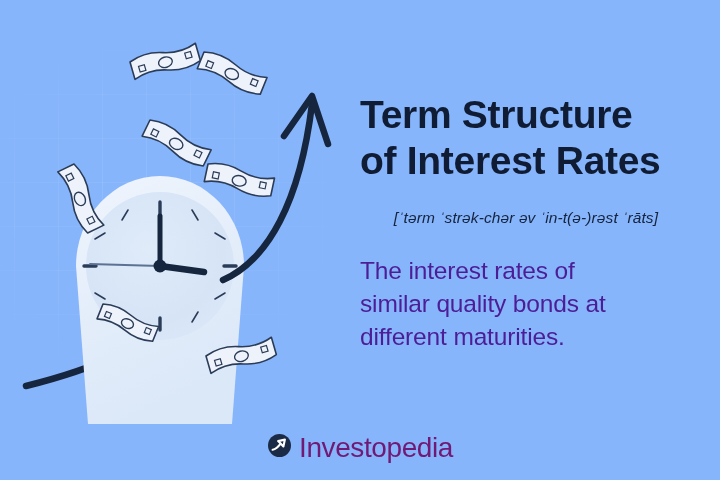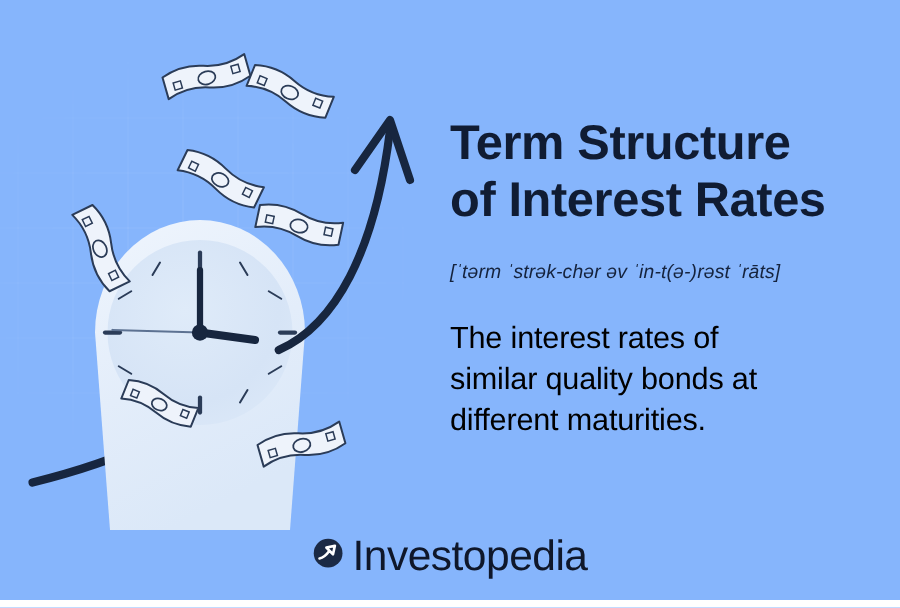--- a/index.html
+++ b/index.html
@@ -63,24 +63,25 @@
   }
 
   #pronunciation {
     color: #15233d;
     font-size: 15.5px;
     line-height: 20px;
     font-style: italic;
     font-weight: 500;
     margin: 24px 0 0 0;
     letter-spacing: 0.1px;
+    text-align: center;
   }
 
   #definition {
-    color: #000000;
+    color: #4c1d95;
     font-size: 24.5px;
     line-height: 33px;
     font-weight: 500;
     margin: 26px 0 0 0;
     white-space: pre-line;
     letter-spacing: -0.15px;
   }
 
   
   #footer-logo {
@@ -88,22 +89,22 @@
     left: 0;
     right: 0;
     bottom: 18px;
     display: flex;
     align-items: center;
     justify-content: center;
     gap: 7px;
   }
   #footer-logo .logo-mark { display: block; }
   #footer-logo .logo-word {
-    color: #0f172a;
-    font-size: 34px;
+    color: #701a75;
+    font-size: 28px;
     font-weight: 500;
     letter-spacing: -0.4px;
     line-height: 1;
   }
 </style>
 </head>
 <body>
 
 <div id="card">
 

